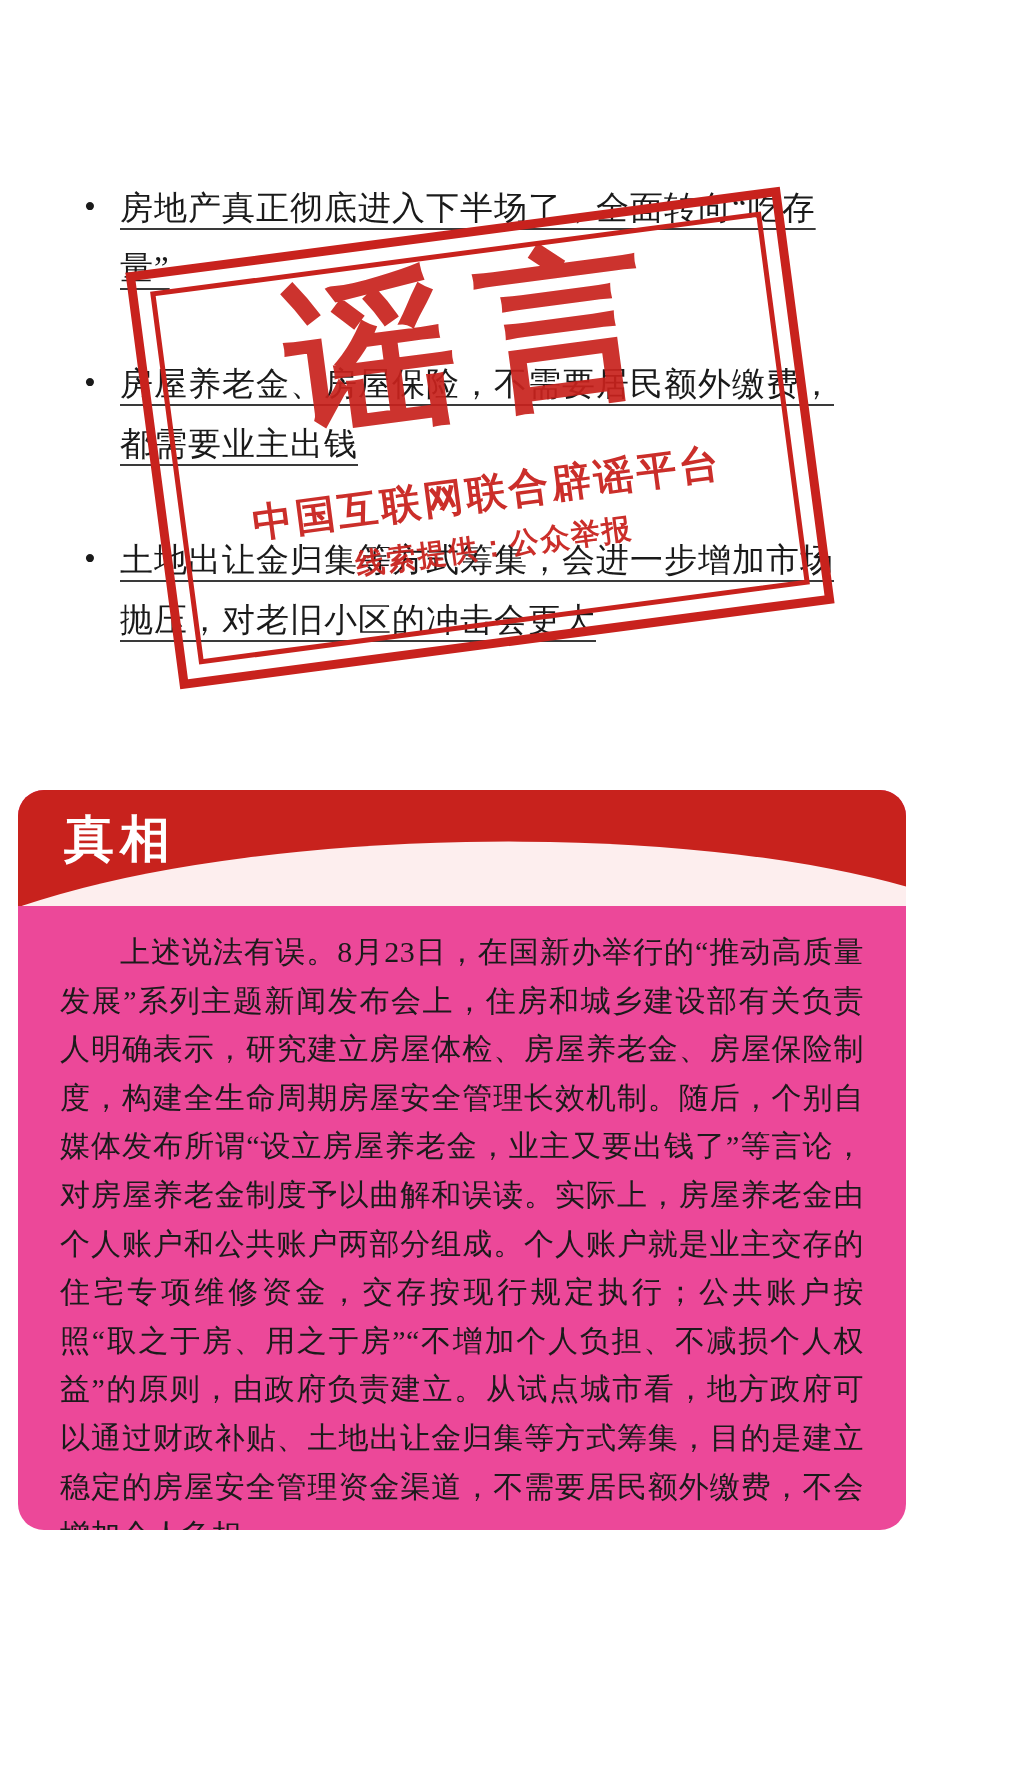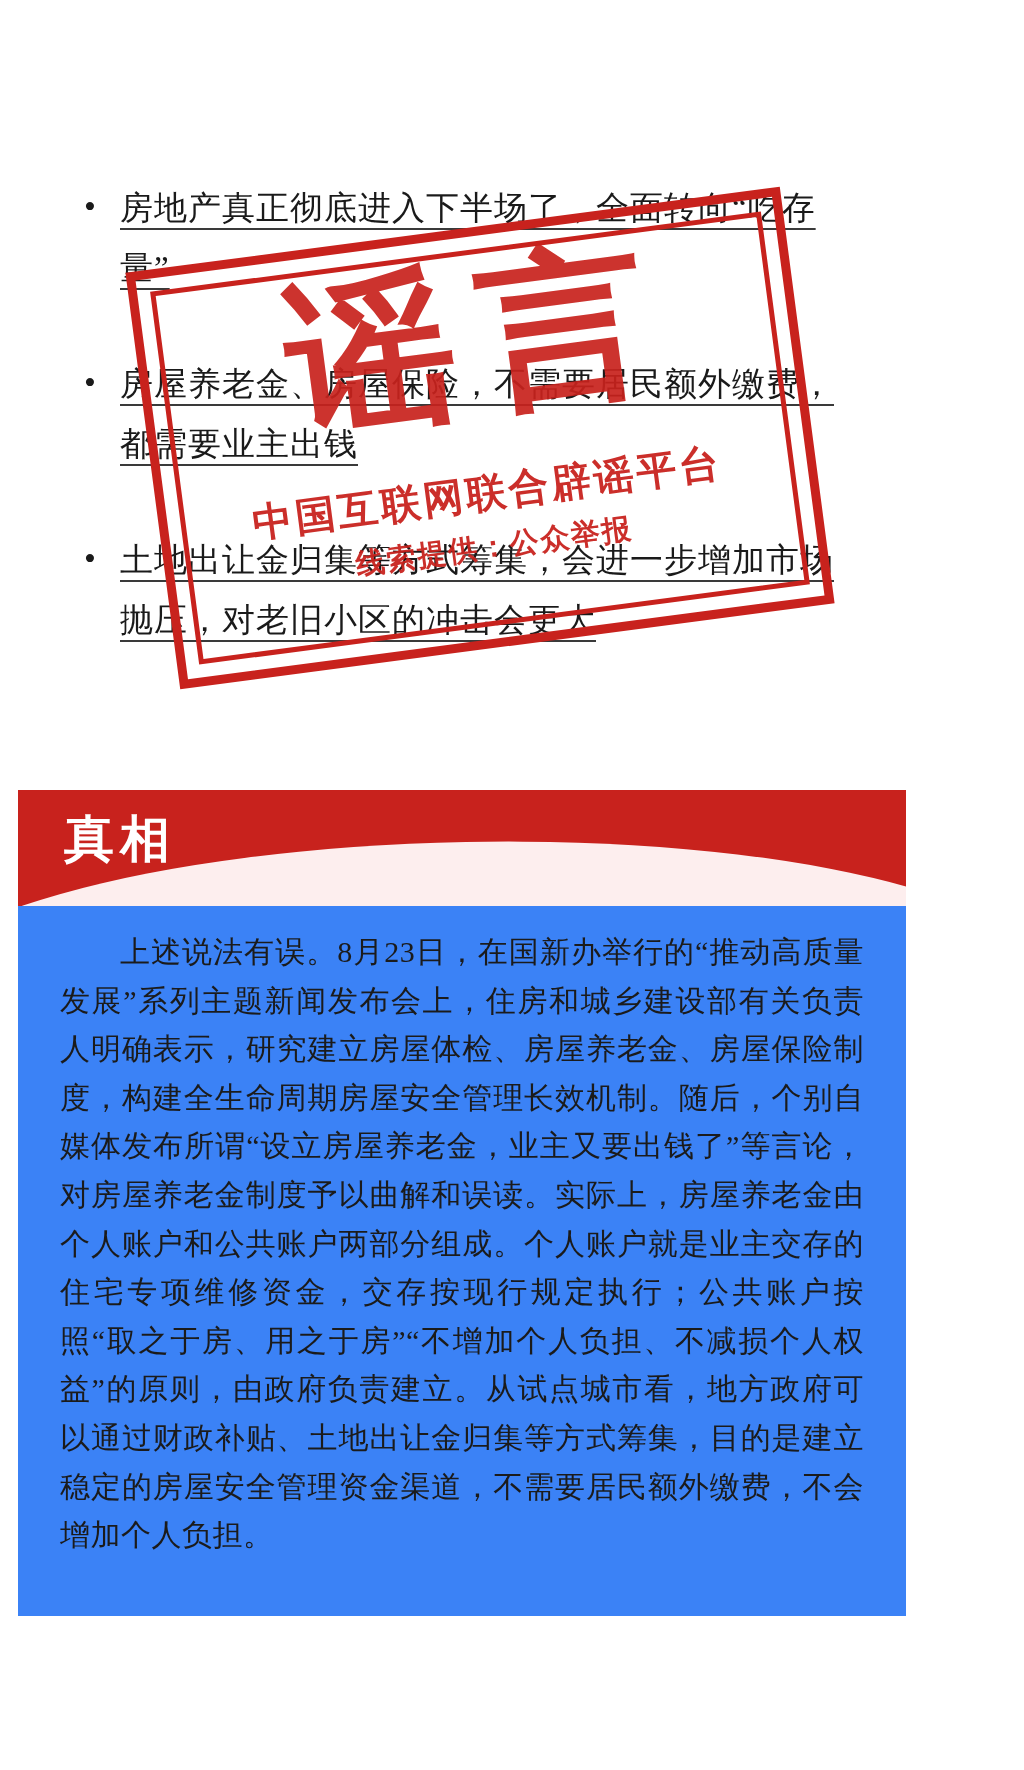--- a/index.html
+++ b/index.html
@@ -123,23 +123,24 @@
     letter-spacing: 2px;
     opacity: 0.94;
   }
 
   
   .truth-card {
     position: absolute;
     left: 18px;
     top: 790px;
     width: 888px;
-    height: 826px;
-    background: #3b82f6;
+    height: 740px;
+    background: #ec4899;
     overflow: hidden;
+    border-radius: 26px;
   }
   .truth-header {
     position: relative;
     height: 116px;
     background: #c8221d;
     overflow: hidden;
   }
   .truth-header .wave {
     position: absolute;
     left: -10px;

